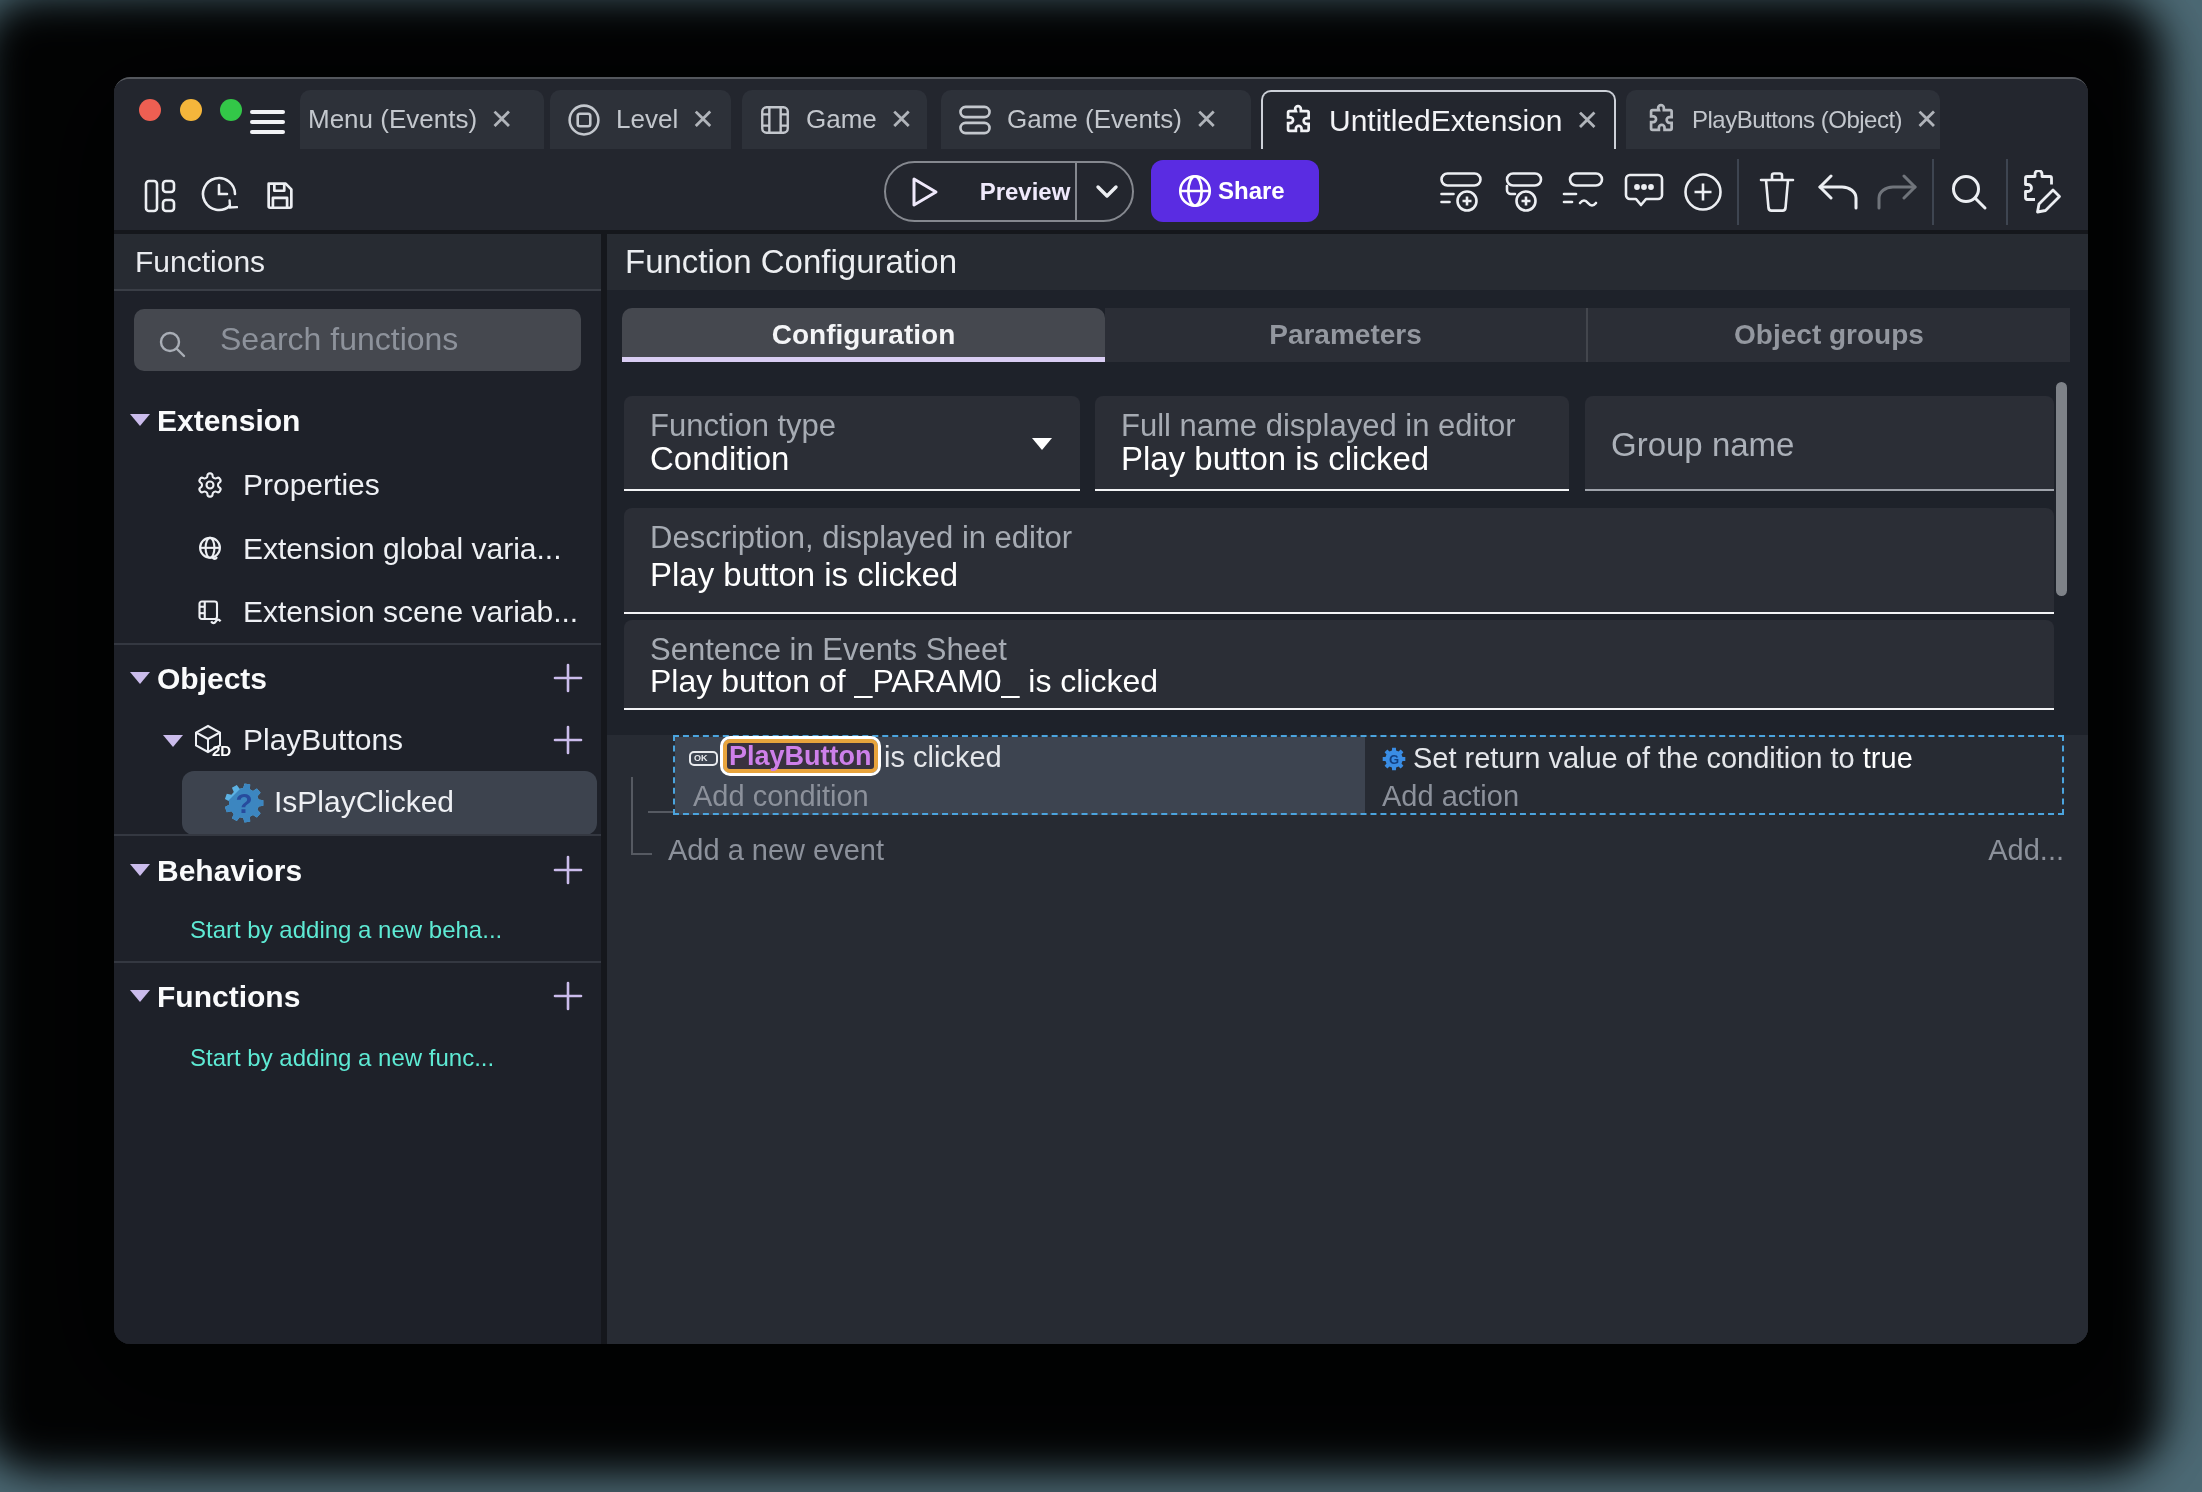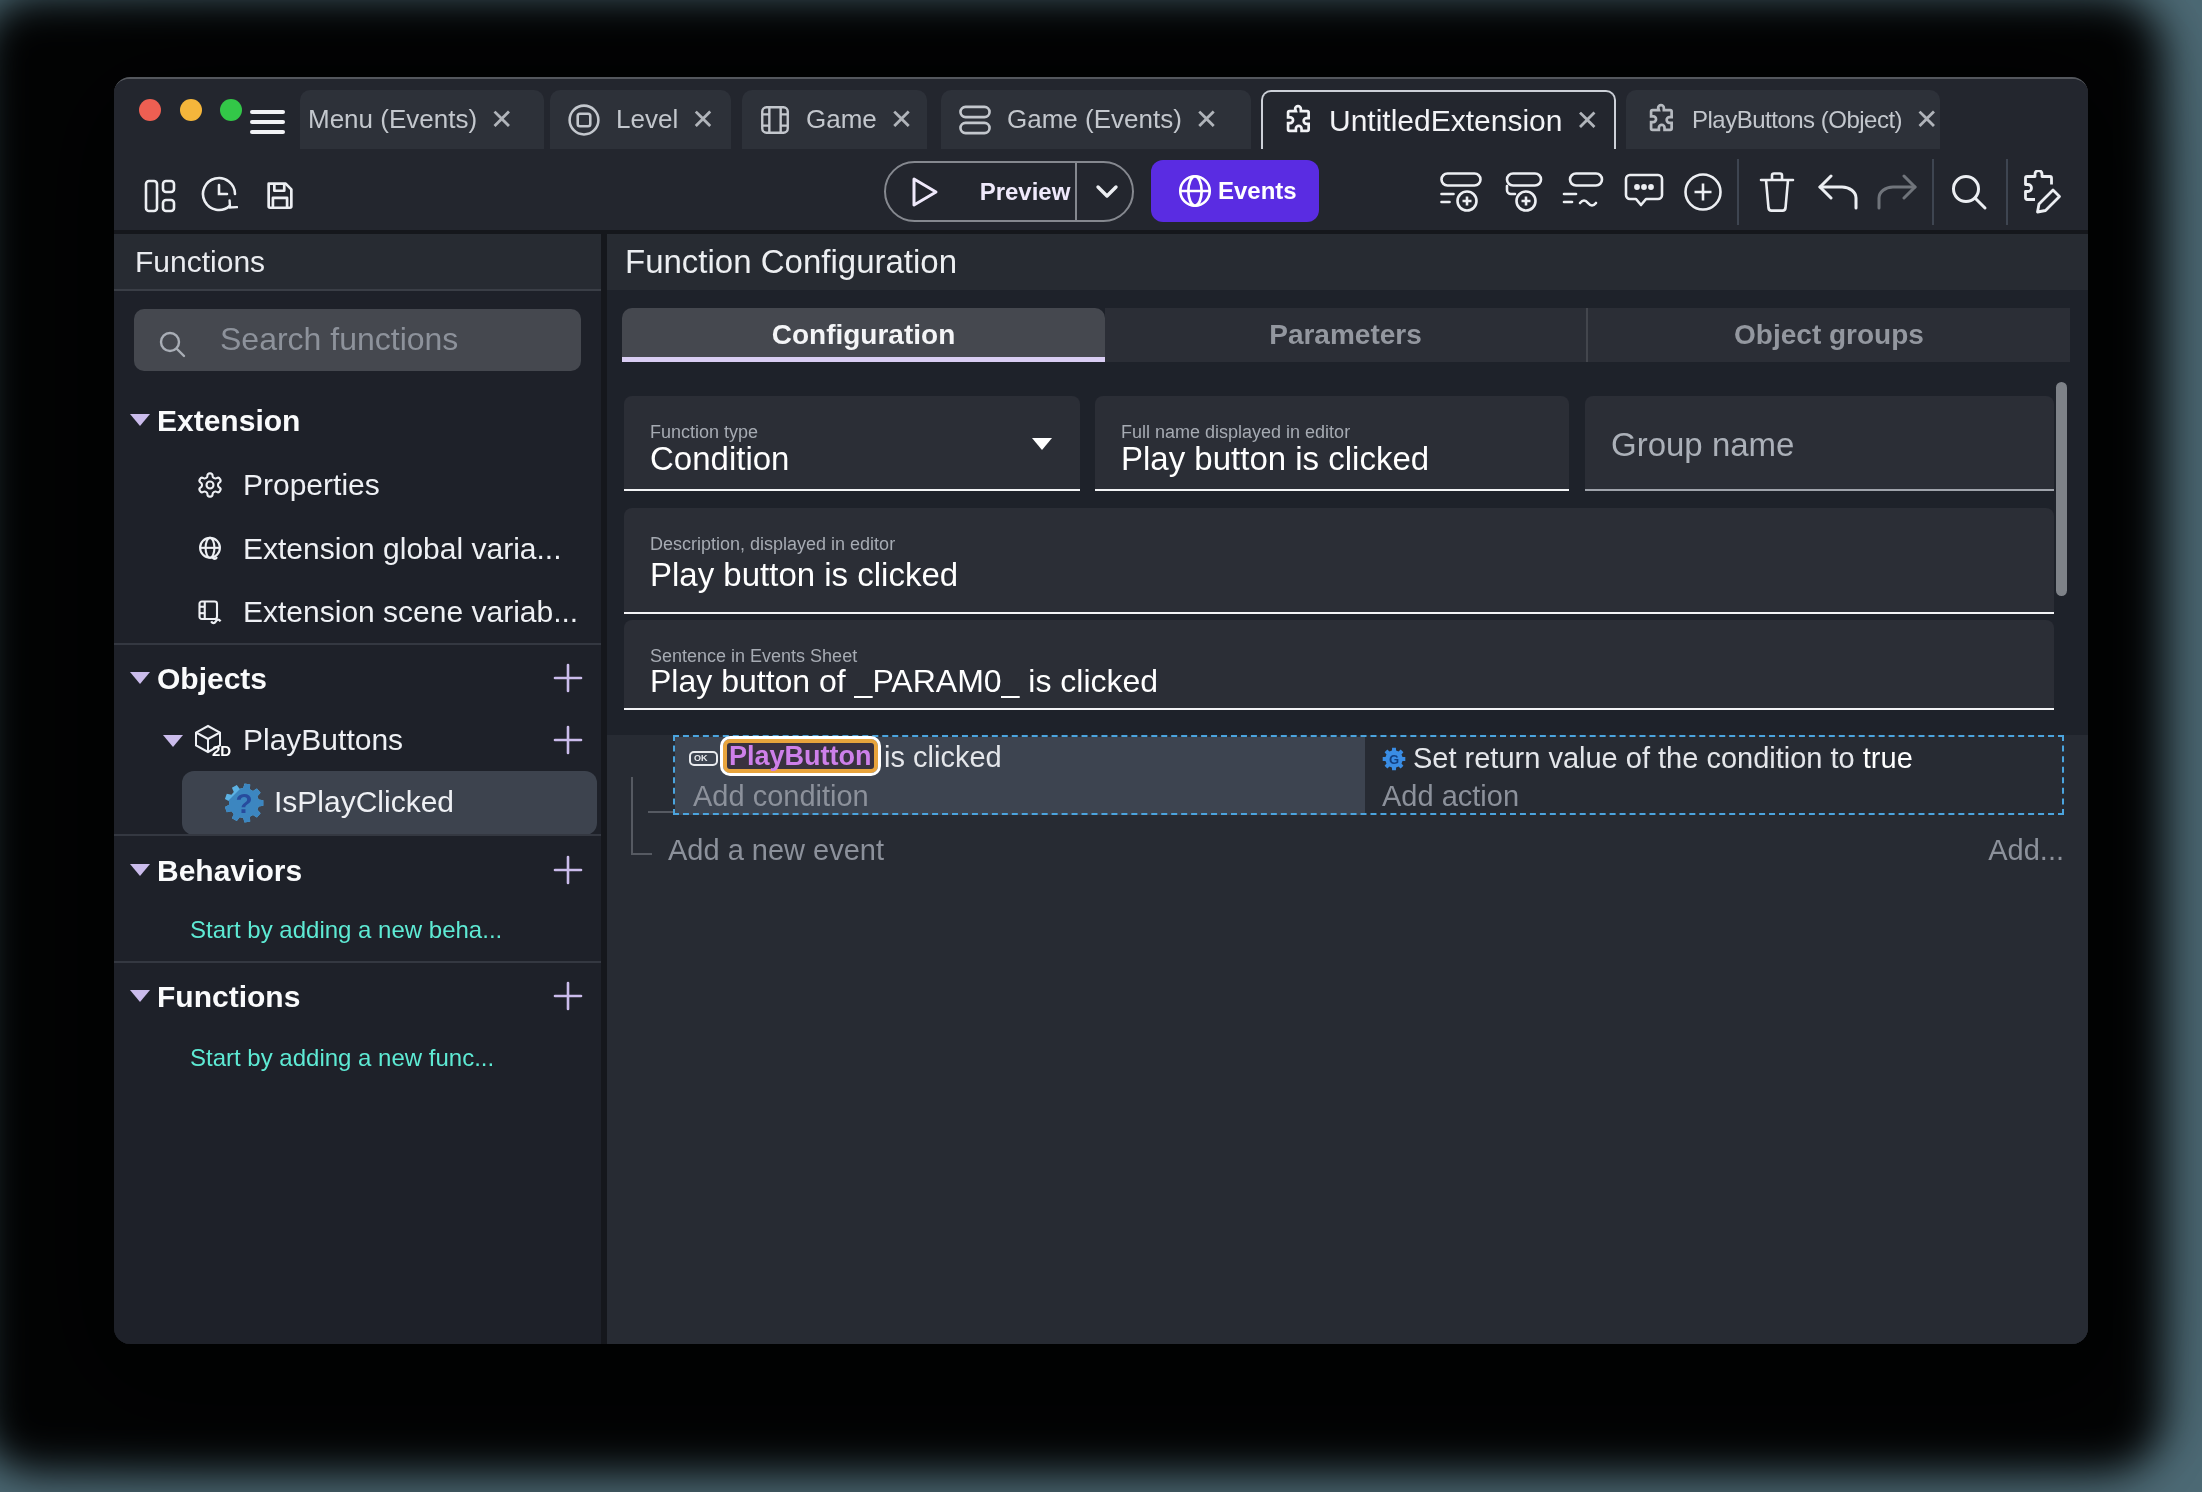--- a/index.html
+++ b/index.html
@@ -37,21 +37,21 @@
   .item { color:#eef0f4; font-size:30px; }
   .hint { color:#5eead4; font-size:24px; }
   .arrow { position:absolute; width:0; height:0; border-left:10px solid transparent; border-right:10px solid transparent; border-top:12px solid #cbbcec; }
   .lpdiv { position:absolute; left:0; width:100%; height:2px; background:#343841; }
   
   .mtab { position:absolute; top:74px; height:54px; font-size:28px; font-weight:bold; color:#93979f; display:flex; align-items:center; justify-content:center; background:#2b2e36; }
   .mtab.active { background:#45484f; color:#f4f5f7; border-radius:10px 10px 0 0; }
   .mtab.active::after { content:""; position:absolute; left:0; bottom:0; width:100%; height:5px; background:#d9cdf3; }
   
   .field { position:absolute; background:#2b2e36; border-radius:8px 8px 0 0; }
-  .field .lab { position:absolute; left:26px; top:12px; font-size:18px; color:#a6abb3;margin-top:14px; }
+  .field .lab { position:absolute; left:26px; top:12px; font-size:31px; color:#a6abb3; }
   .field .val { position:absolute; left:26px; font-size:33px; color:#ffffff; }
   .bline { border-bottom:2px solid #f2f3f5; }
   
   .dashed { position:absolute; border:2px dashed #4ba4de; }
   .evtext { font-size:29px; color:#e4e6ea; white-space:nowrap; }
   .gray { color:#8c919b; }
 </style>
 </head>
 <body>
 <div id="win">
@@ -130,21 +130,21 @@
     <svg class="abs" style="left:976px; top:33px;" width="34" height="20" viewBox="0 0 34 20" fill="none" stroke="#eceef2" stroke-width="3.4" stroke-linecap="round" stroke-linejoin="round">
         <path d="M8 5 l9 9 l9 -9"></path>
       </svg>
 
     <div class="abs" style="left:1037px; top:11px; width:168px; height:62px; background:#5a2ce2; border-radius:12px;"></div>
     <svg class="abs" style="left:1062px; top:23px;" width="38" height="38" viewBox="0 0 24 24" fill="none" stroke="#ffffff" stroke-width="1.7">
         <circle cx="12" cy="12" r="9.3"></circle>
         <ellipse cx="12" cy="12" rx="4.2" ry="9.3"></ellipse>
         <line x1="2.7" y1="12" x2="21.3" y2="12"></line>
       </svg>
-    <div class="abs" style="left:1104px; top:11px; width:92px; height:62px; line-height:62px; color:#ffffff; font-size:24px; font-weight:bold;">Events</div>
+    <div class="abs" style="left:1104px; top:11px; width:92px; height:62px; line-height:62px; color:#ffffff; font-size:24px; font-weight:bold;">Share</div>
 
     <svg class="abs" style="left:1326px; top:23px;" width="42" height="40" viewBox="0 0 42 40" fill="none" stroke="#eceef2" stroke-width="2.6">
       <rect x="1.5" y="1.5" width="39" height="12" rx="6"></rect>
         <path d="M1.5 22 h12" stroke-linecap="round"></path>
         <path d="M1.5 30 h8" stroke-linecap="round"></path>
         <circle cx="27" cy="29" r="9.5"></circle>
         <path d="M27 24.5 v9 M22.5 29 h9"></path>
     </svg>
     <svg class="abs" style="left:1387px; top:23px;" width="42" height="40" viewBox="0 0 42 40" fill="none" stroke="#eceef2" stroke-width="2.6">
       <rect x="6" y="1.5" width="34" height="12" rx="6"></rect>

